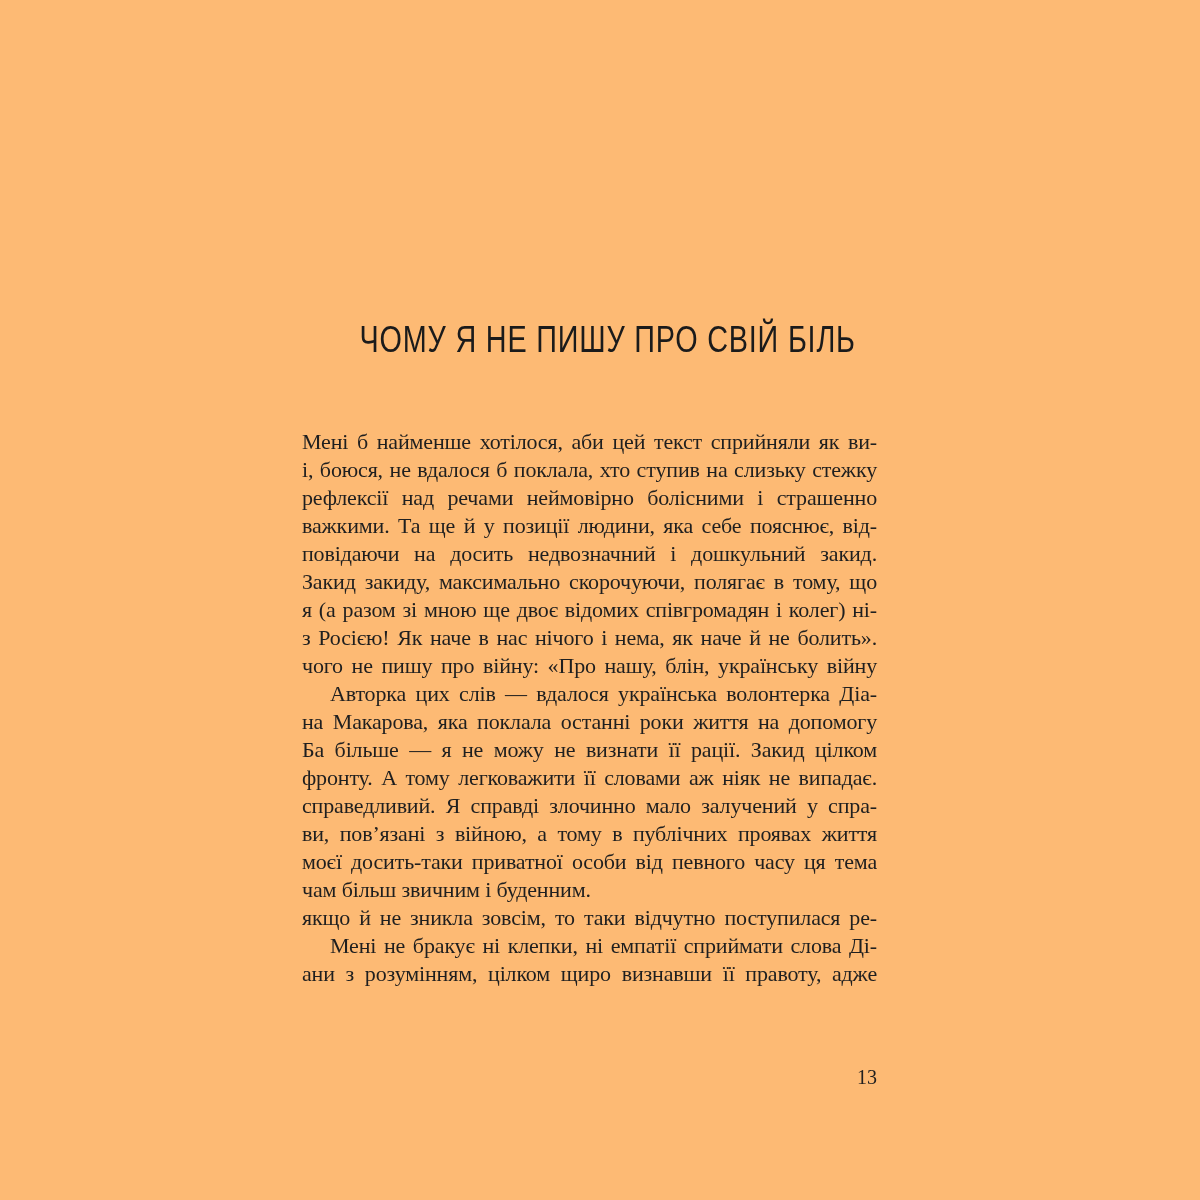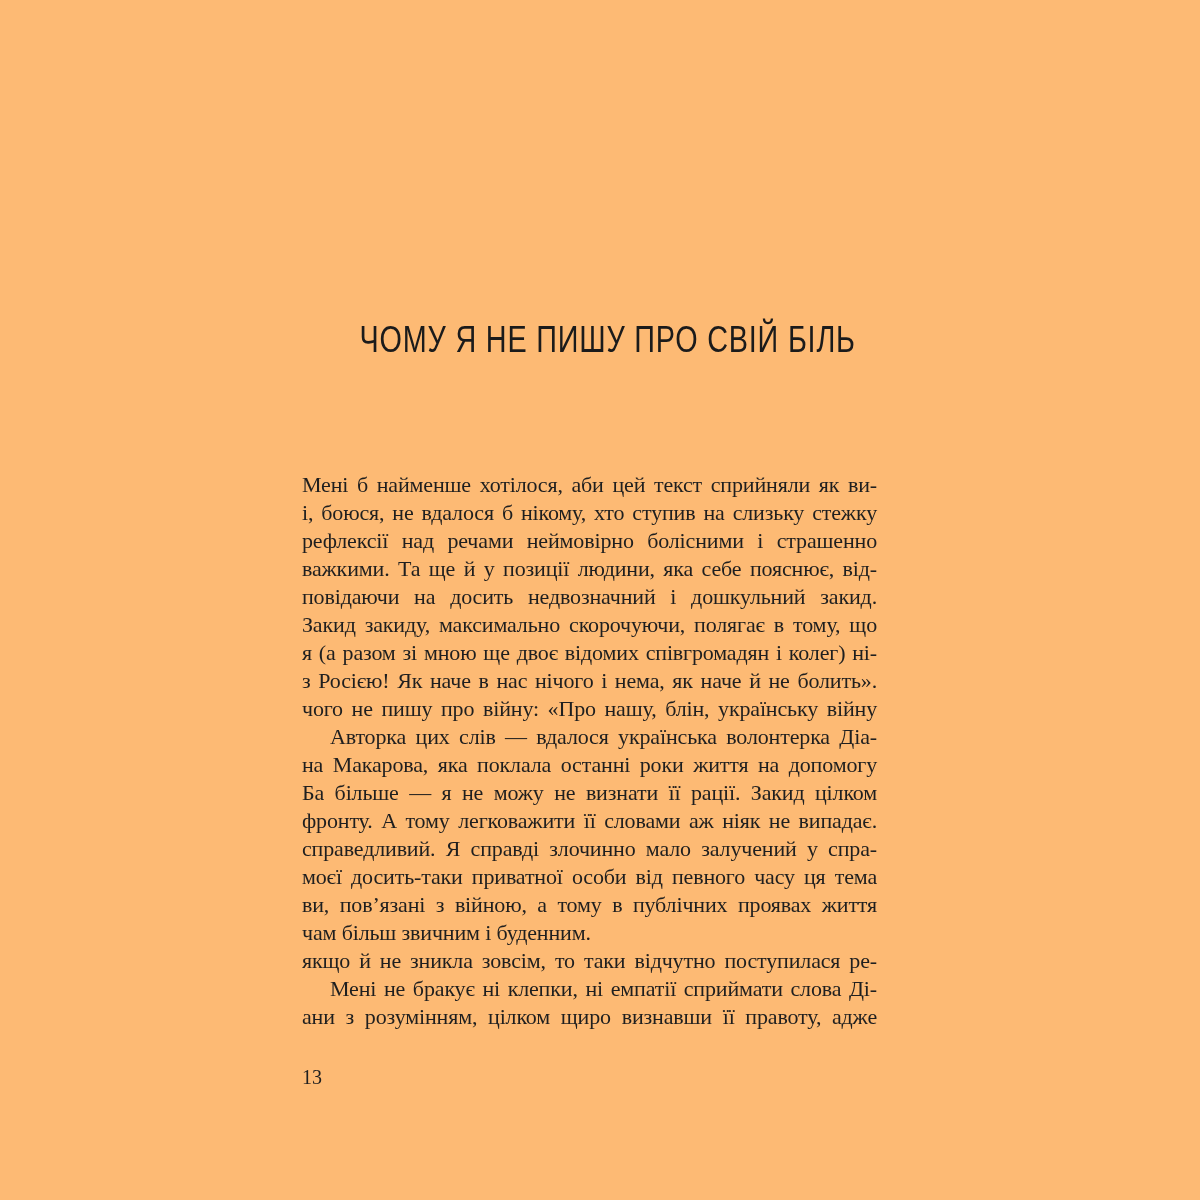--- a/index.html
+++ b/index.html
@@ -37,74 +37,73 @@
   .body-text {
     position: absolute;
     top: 428px;
     left: 302px;
     width: 575px;
     font-family: "Liberation Serif", "DejaVu Serif", serif;
     font-size: 22px;
     line-height: 28px;
     letter-spacing: -0.15px;
     color: #1f1f1f;
-    margin-top: 43px;
   }
   .para {
     margin: 0;
     padding: 0;
   }
   .line {
     text-align: justify;
     text-align-last: justify;
   }
   .line.last-left {
     text-align-last: left;
   }
   .line.indent {
     text-indent: 28px;
   }
   .page-number {
     position: absolute;
     top: 1066px;
     left: 302px;
     width: 575px;
-    text-align: left;
+    text-align: right;
     font-family: "Liberation Serif", "DejaVu Serif", serif;
     font-size: 20px;
     color: #1f1f1f;
   }
 </style>
 </head>
 <body>
 
 <div class="page">
 
   <h1 class="chapter-title">ЧОМУ Я НЕ ПИШУ ПРО СВІЙ БІЛЬ</h1>
 
   <div class="body-text">
       <div class="para">
         <div class="line">Мені б найменше хотілося, аби цей текст сприйняли як ви-</div>
-        <div class="line">і, боюся, не вдалося б нікому, хто ступив на слизьку стежку</div>
+        <div class="line">і, боюся, не вдалося б поклала, хто ступив на слизьку стежку</div>
         <div class="line">рефлексії над речами неймовірно болісними і страшенно</div>
         <div class="line">важкими. Та ще й у позиції людини, яка себе пояснює, від-</div>
         <div class="line">повідаючи на досить недвозначний і дошкульний закид.</div>
         <div class="line">Закид закиду, максимально скорочуючи, полягає в тому, що</div>
         <div class="line">я (а разом зі мною ще двоє відомих співгромадян і колег) ні-</div>
         <div class="line">з Росією! Як наче в нас нічого і нема, як наче й не болить».</div>
         <div class="line">чого не пишу про війну: «Про нашу, блін, українську війну</div>
       </div>
       <div class="para">
         <div class="line indent">Авторка цих слів — вдалося українська волонтерка Діа-</div>
         <div class="line">на Макарова, яка поклала останні роки життя на допомогу</div>
         <div class="line">Ба більше — я не можу не визнати її рації. Закид цілком</div>
         <div class="line">фронту. А тому легковажити її словами аж ніяк не випадає.</div>
         <div class="line">справедливий. Я справді злочинно мало залучений у спра-</div>
+        <div class="line">ви, пов’язані з війною, а тому в публічних проявах життя</div>
         <div class="line">моєї досить-таки приватної особи від певного часу ця тема</div>
-        <div class="line">ви, пов’язані з війною, а тому в публічних проявах життя</div>
         <div class="line last-left">чам більш звичним і буденним.</div>
         <div class="line">якщо й не зникла зовсім, то таки відчутно поступилася ре-</div>
       </div>
       <div class="para">
         <div class="line indent">Мені не бракує ні клепки, ні емпатії сприймати слова Ді-</div>
         <div class="line">ани з розумінням, цілком щиро визнавши її правоту, адже</div>
       </div>
     </div>
 
   <div class="page-number">13</div>

